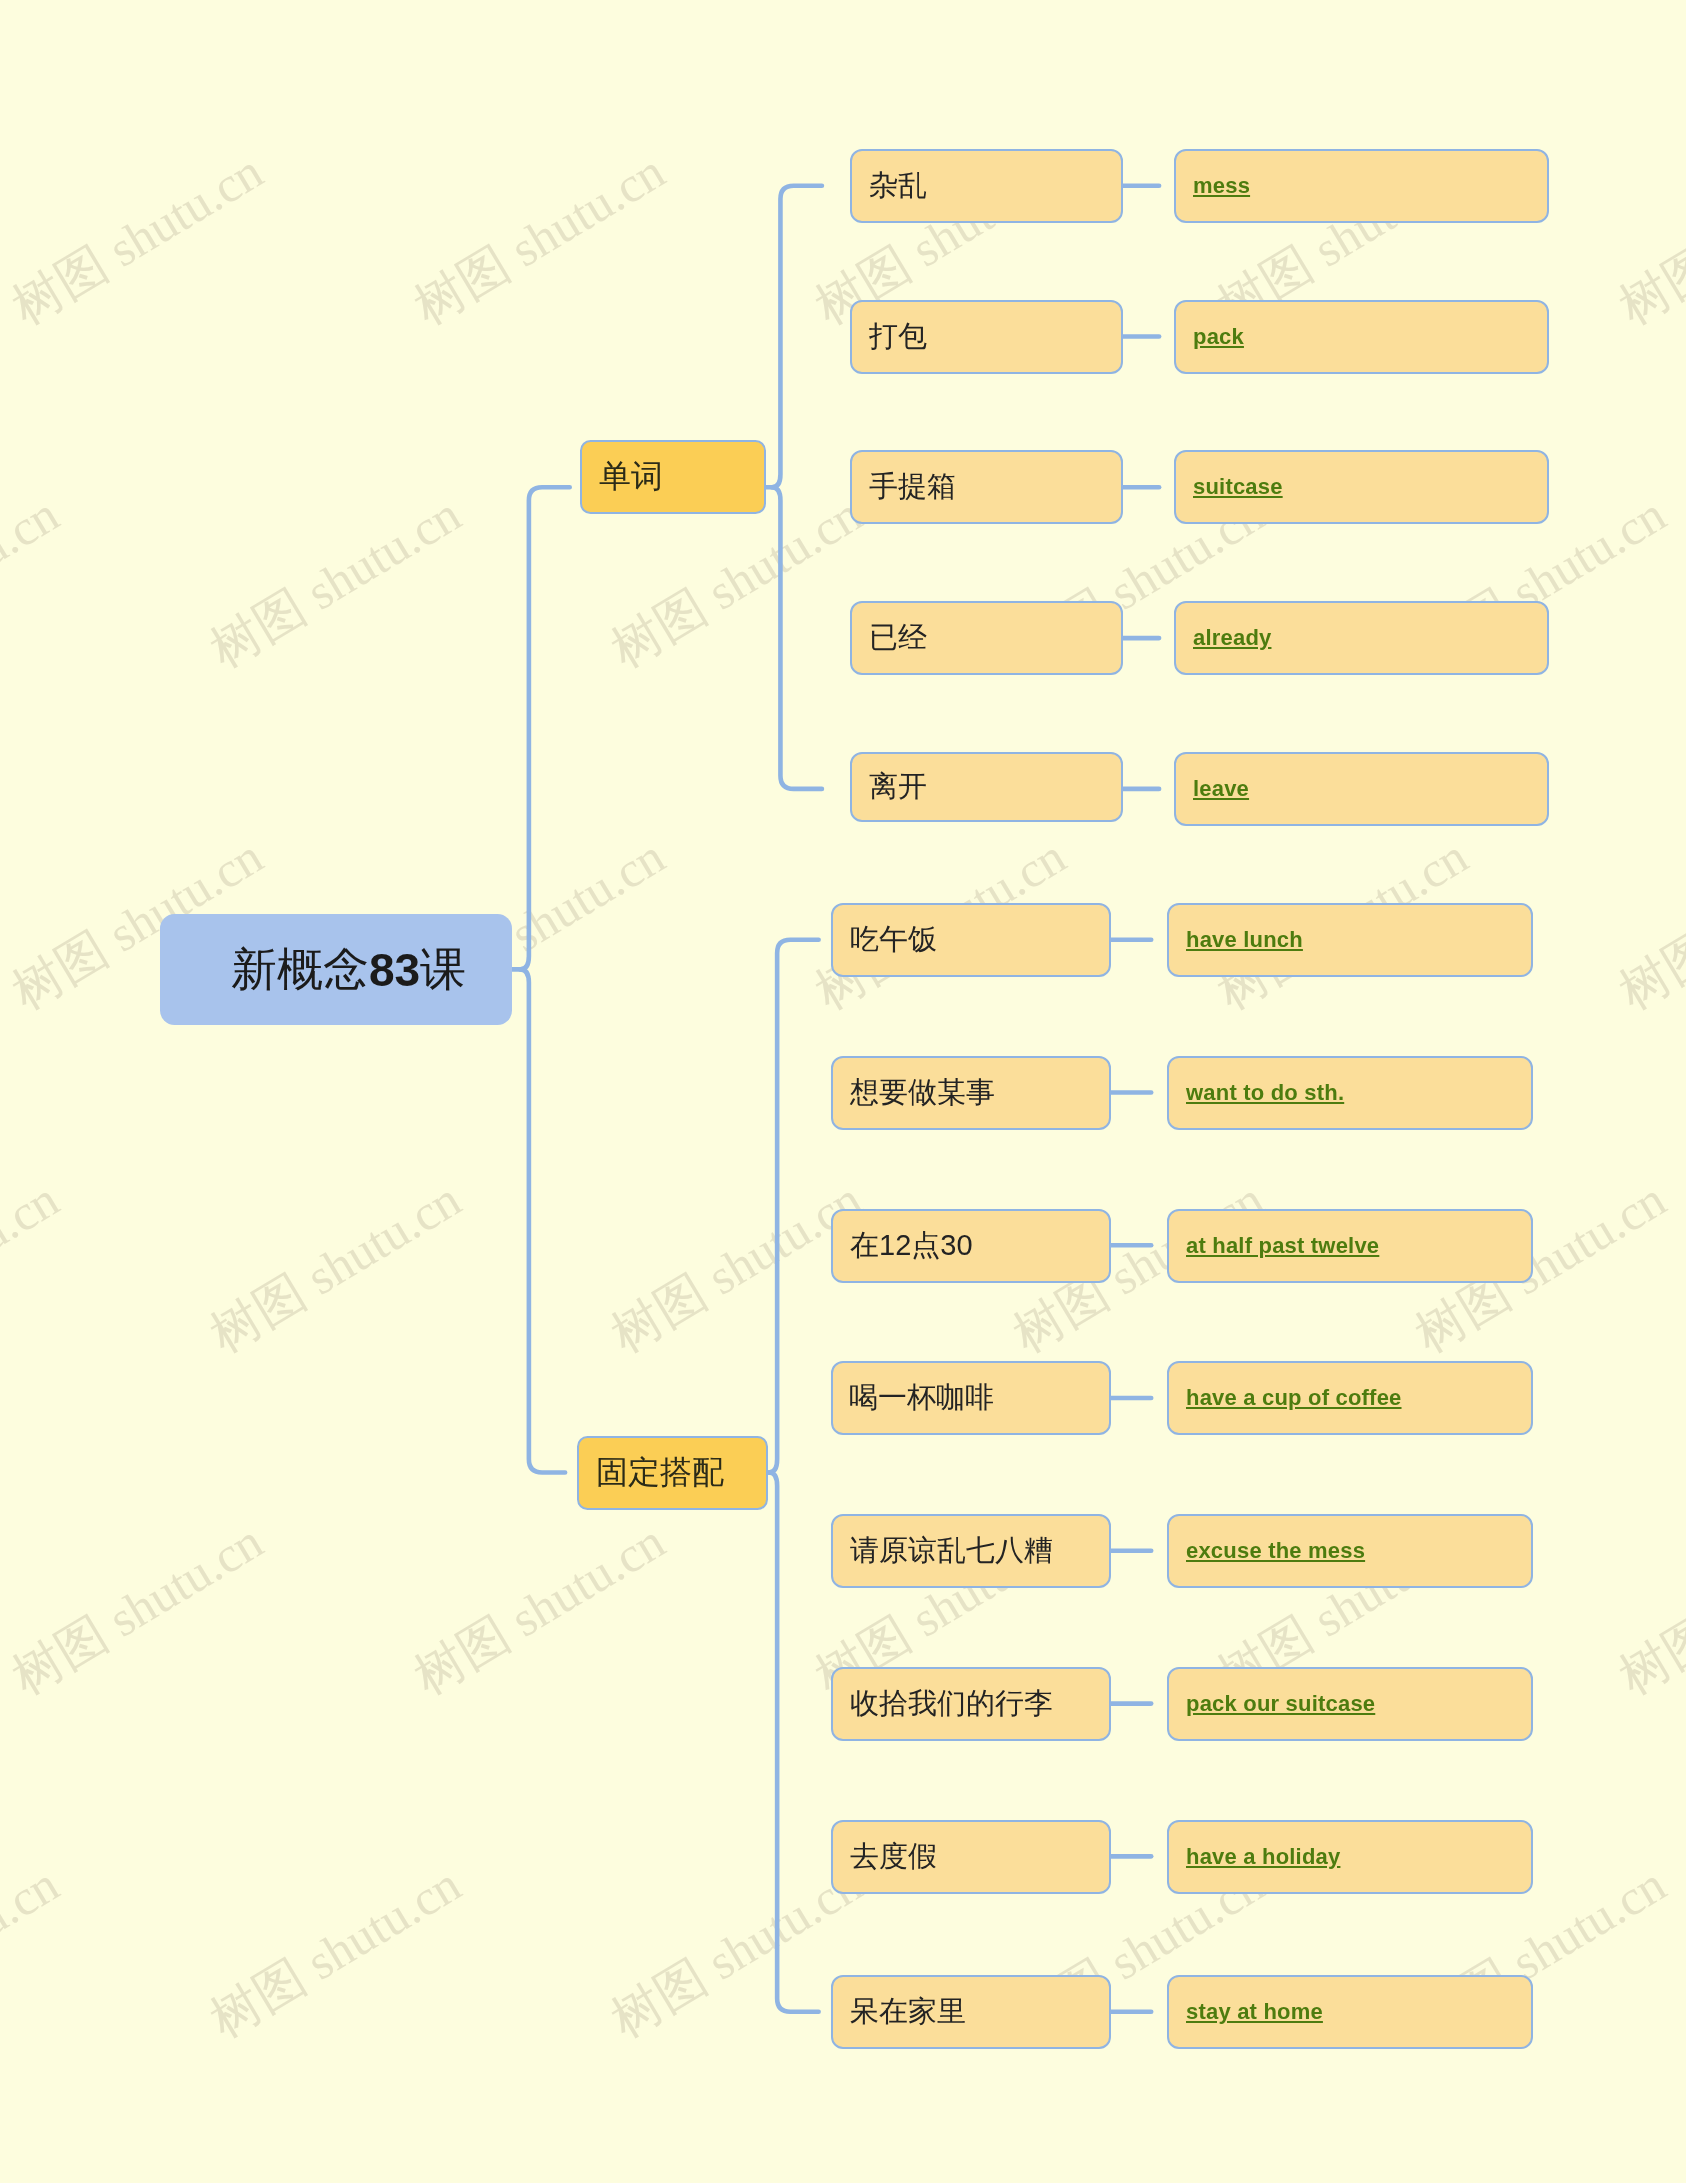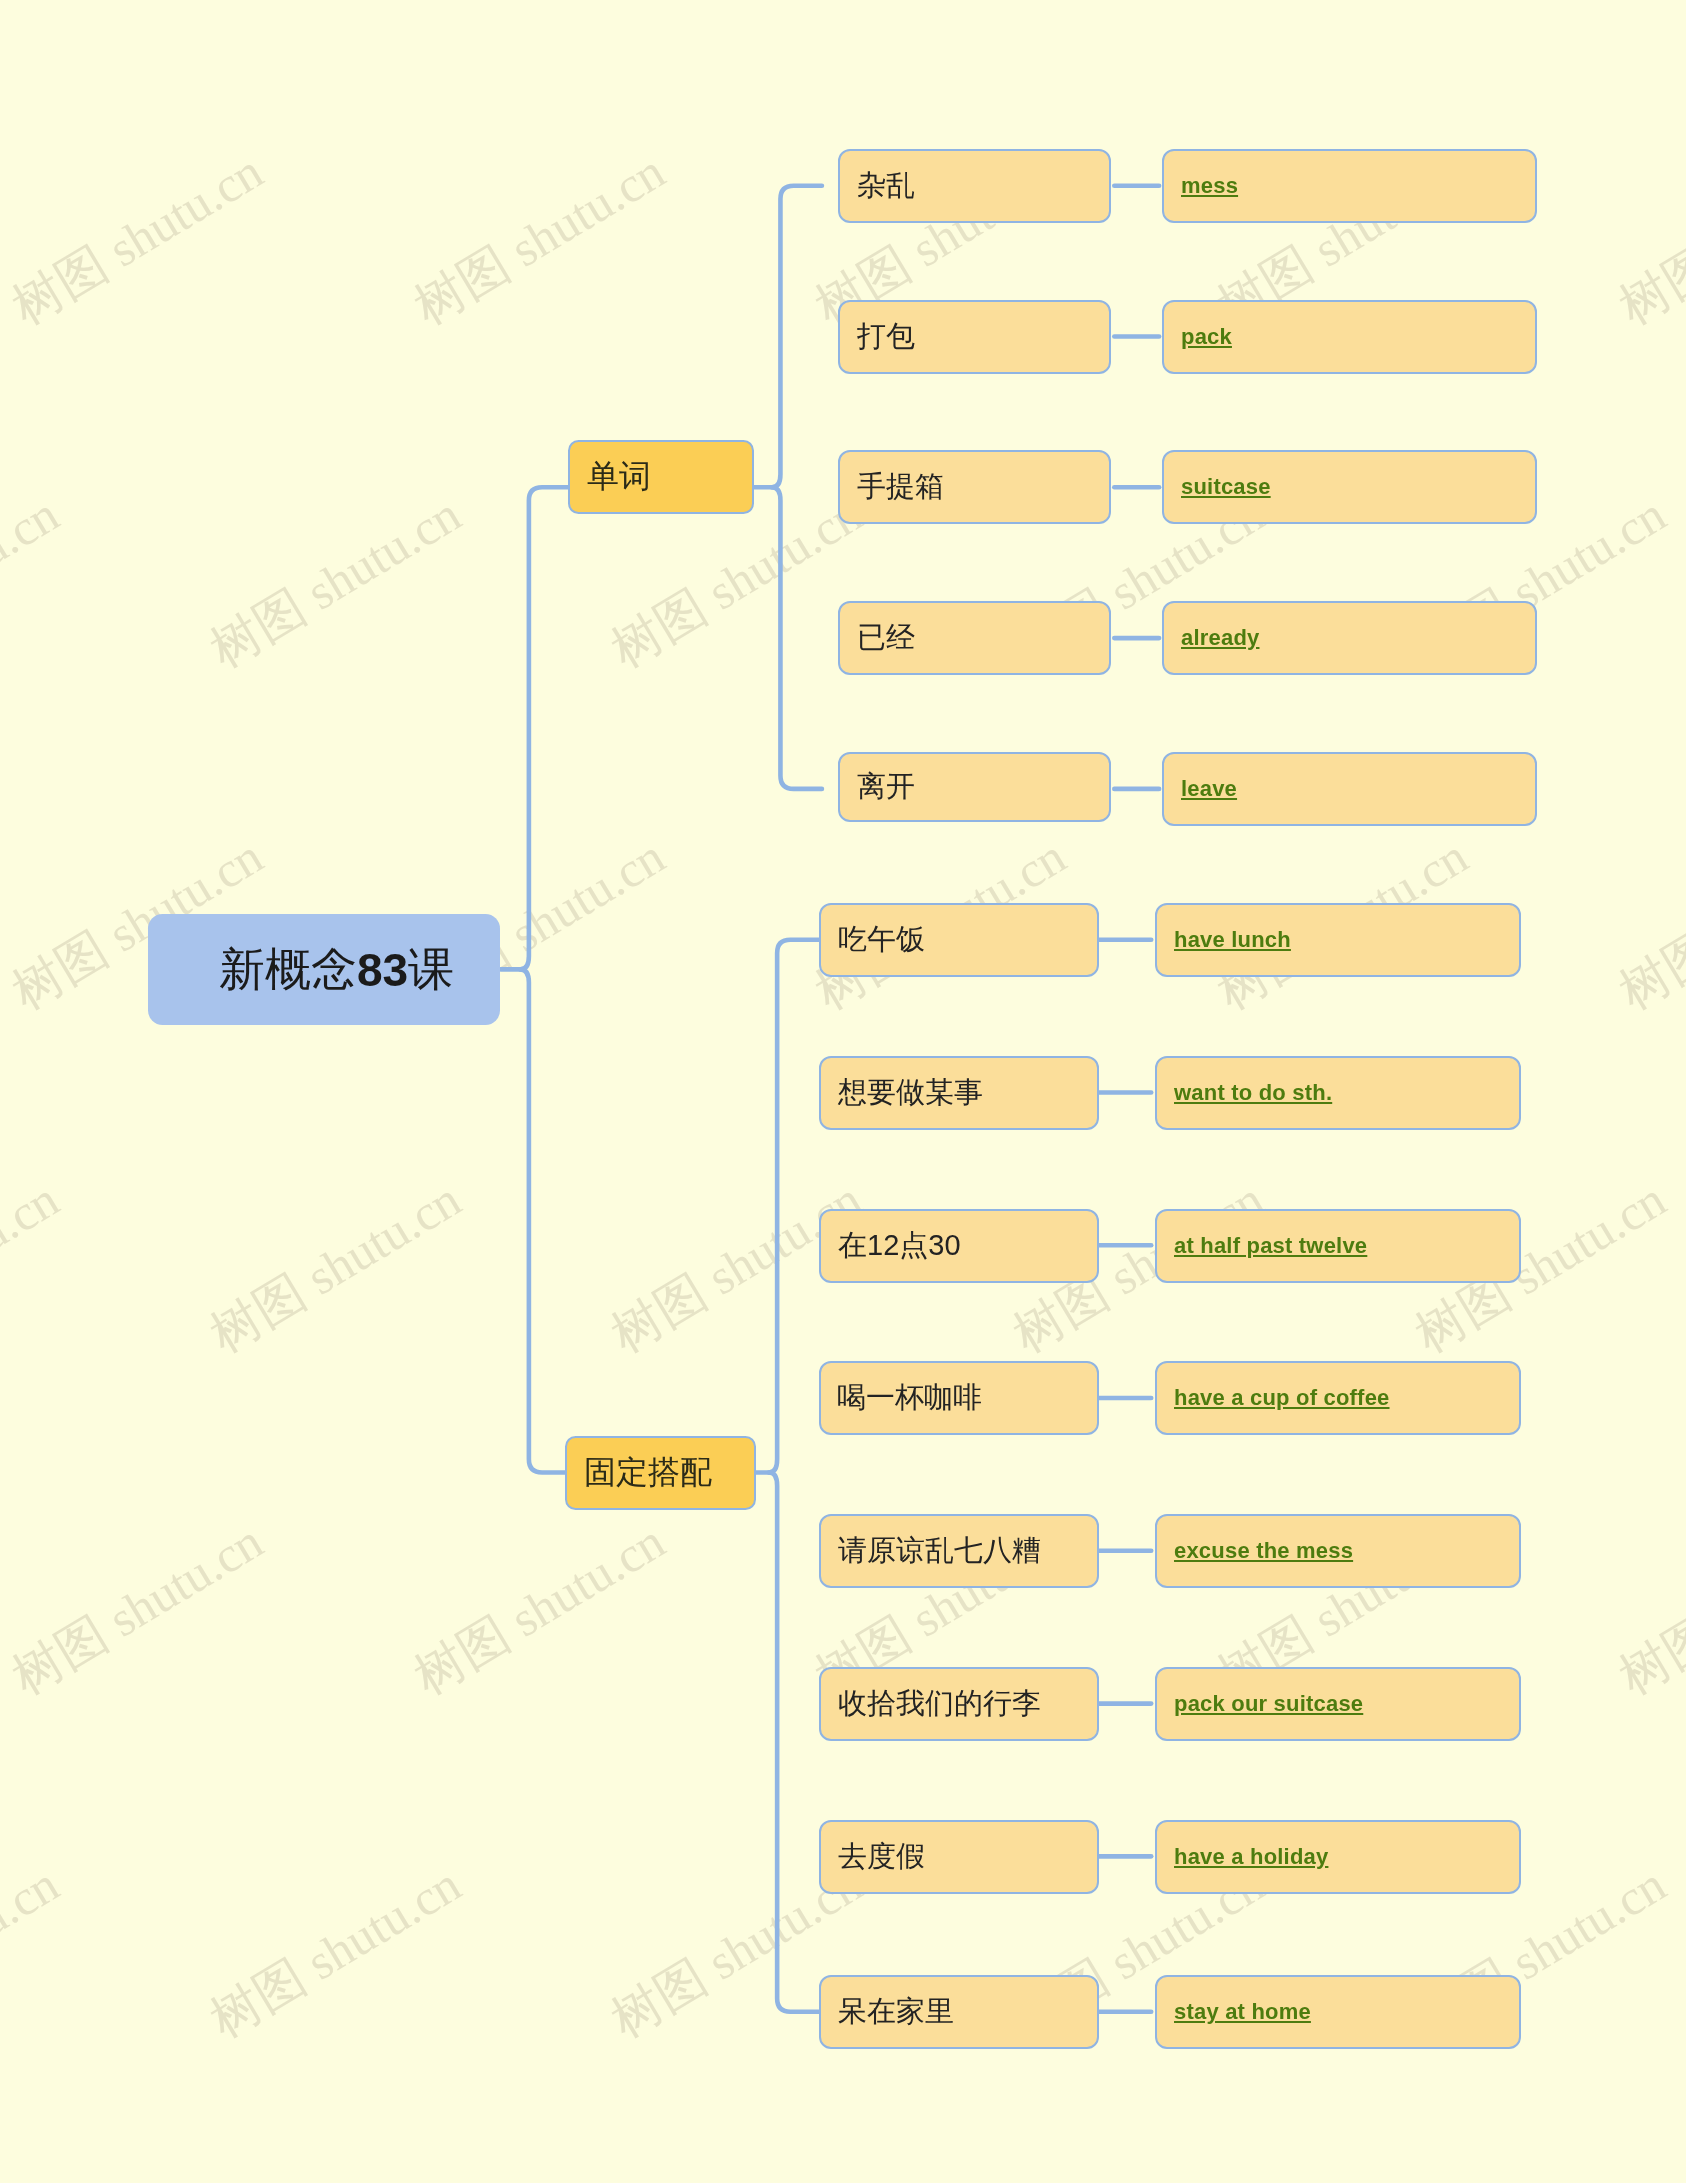--- a/index.html
+++ b/index.html
@@ -20,21 +20,21 @@
     transform:rotate(-31deg);transform-origin:left top;
     user-select:none;}
 
   
   #wires{position:absolute;left:0;top:0;width:1686px;height:2183px;z-index:2;}
   #wires path,#wires line{fill:none;stroke:#8FB4E3;stroke-width:7;
     stroke-linecap:round;stroke-linejoin:round;}
 
   
   .node{position:absolute;box-sizing:border-box;display:flex;
-    align-items:center;z-index:3;}
+    align-items:center;z-index:3;margin-left:12px;}
 
   .root{
     background:#A8C3EC;border-radius:14.5px;
     padding-left:25px;color:#1b1b1b;font-size:46px;justify-content:center;
   }
   .root .num{font-weight:bold;}
 
   .branch{
     background:#FBCE55;border:2.6px solid #8FB4E3;border-radius:10.5px;
     padding-left:17px;color:#2b2b18;font-size:32px;

